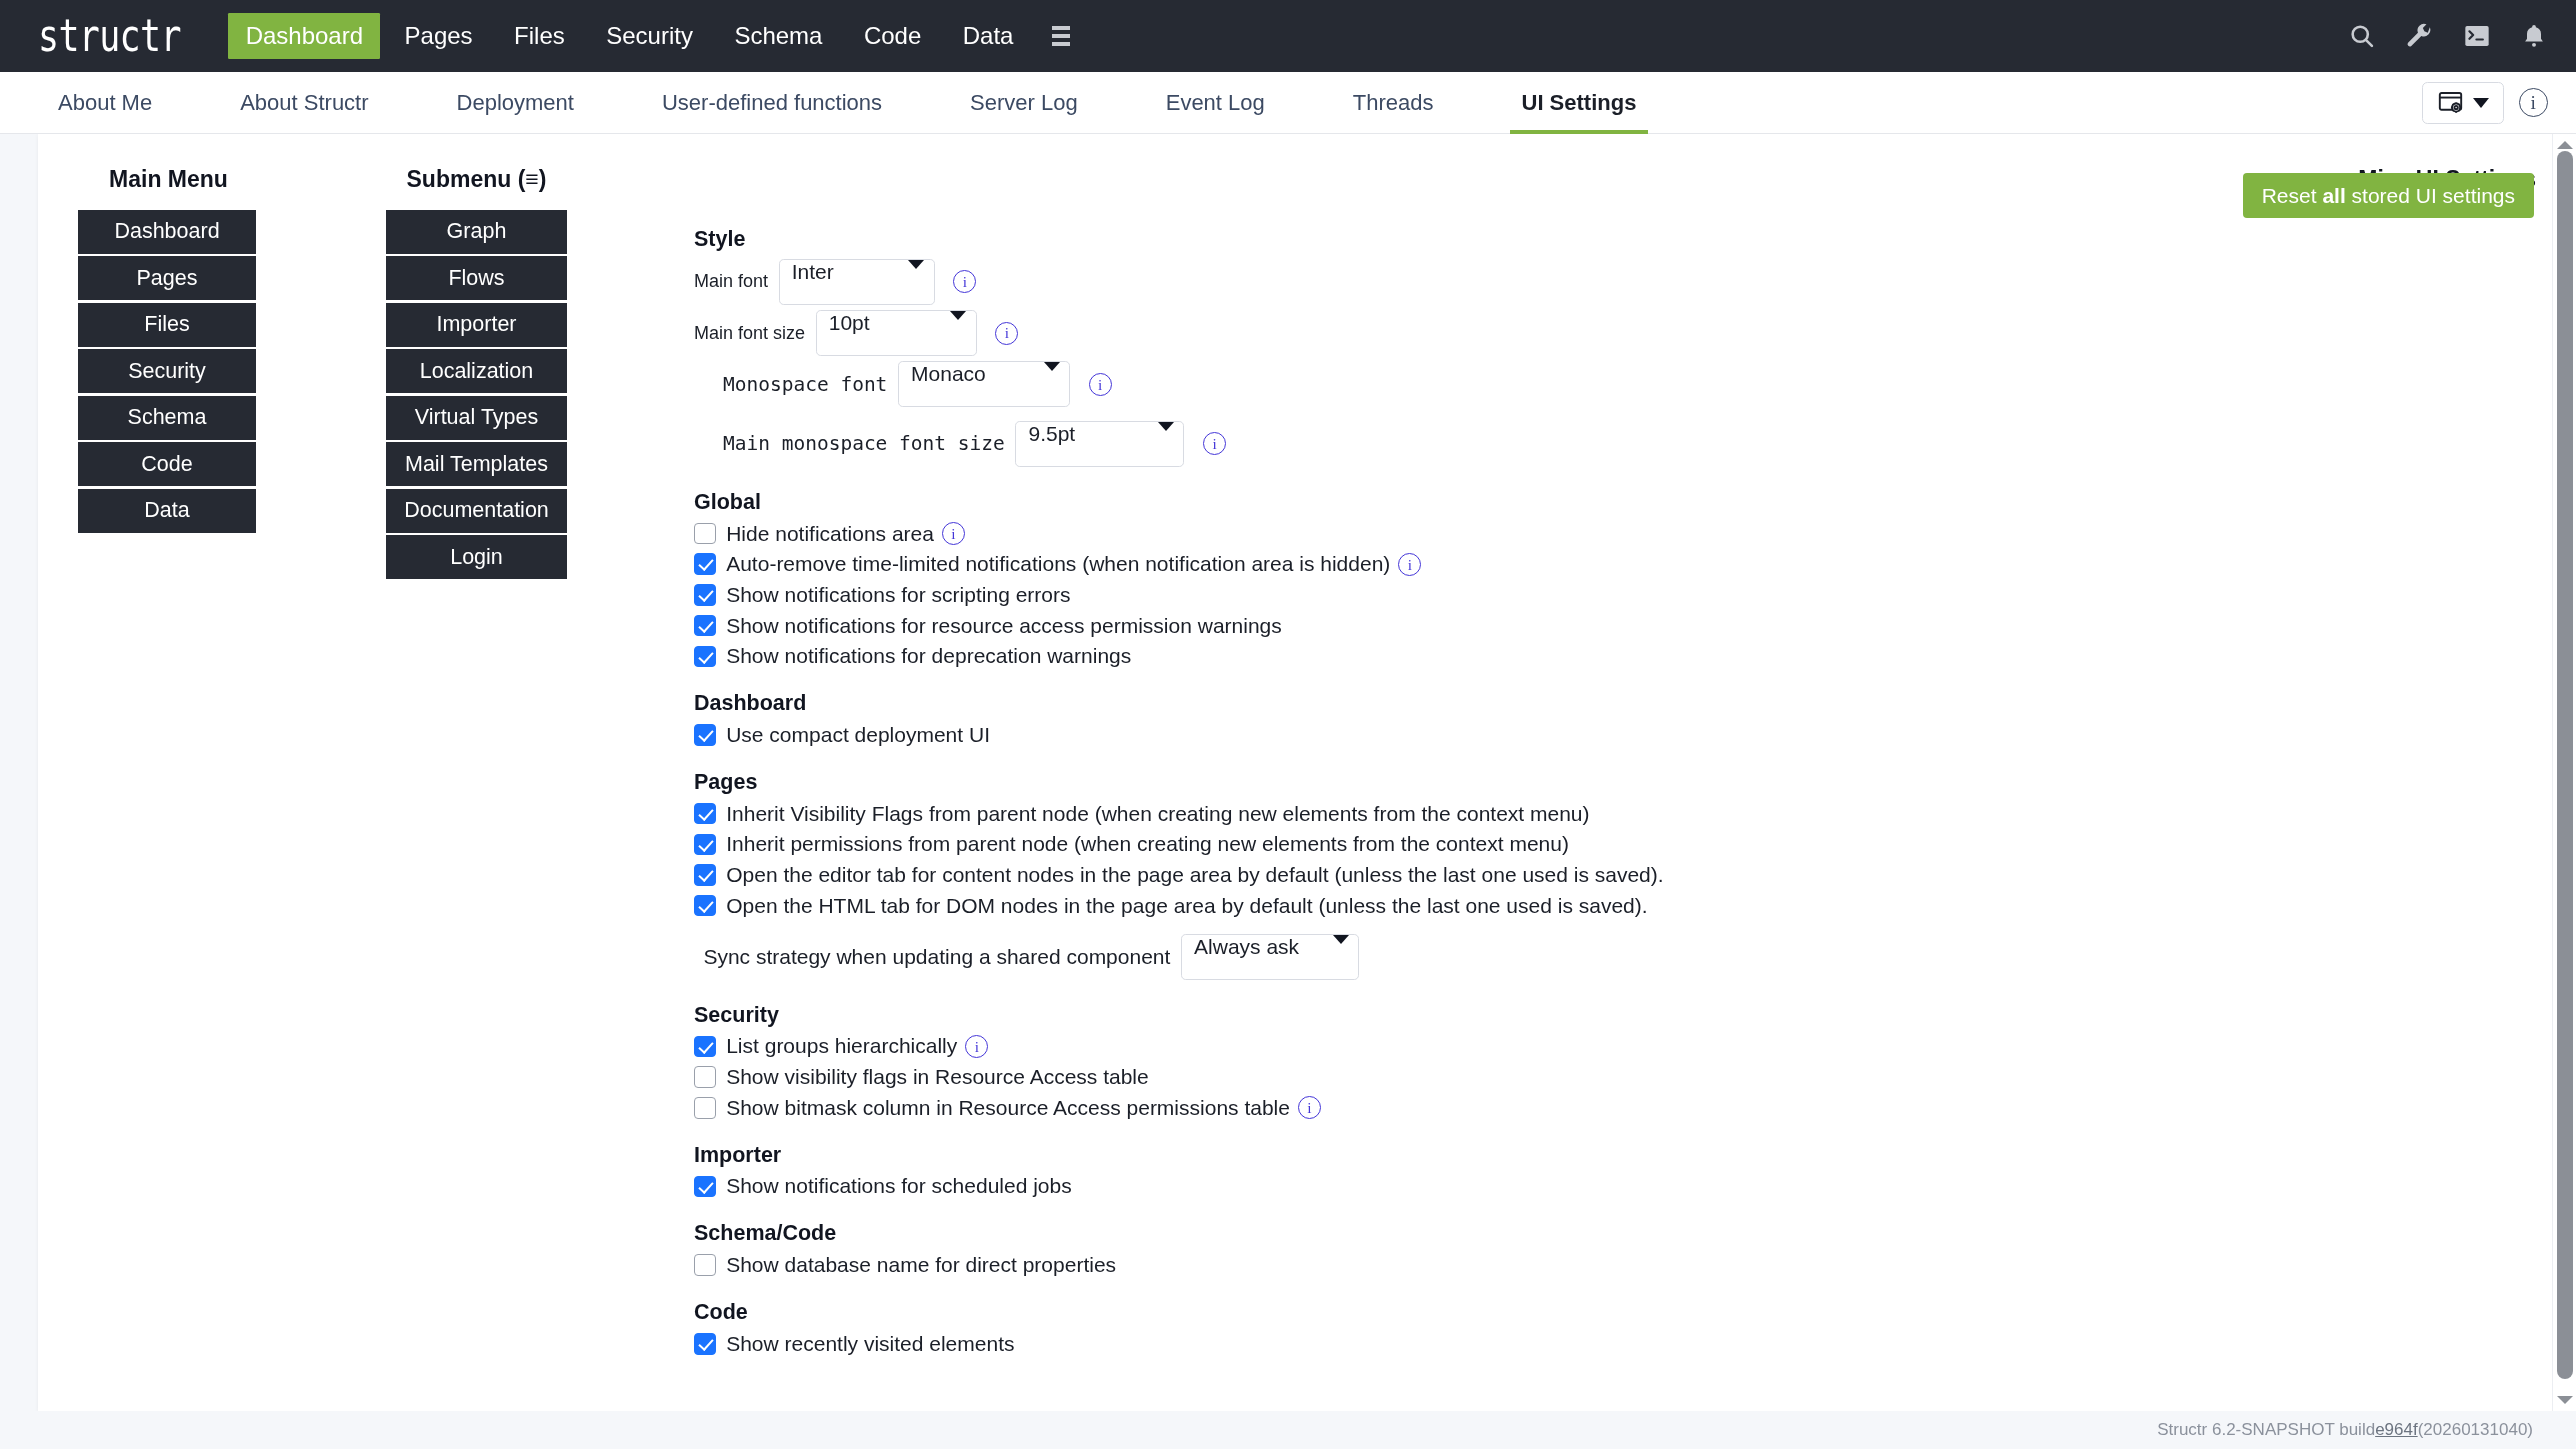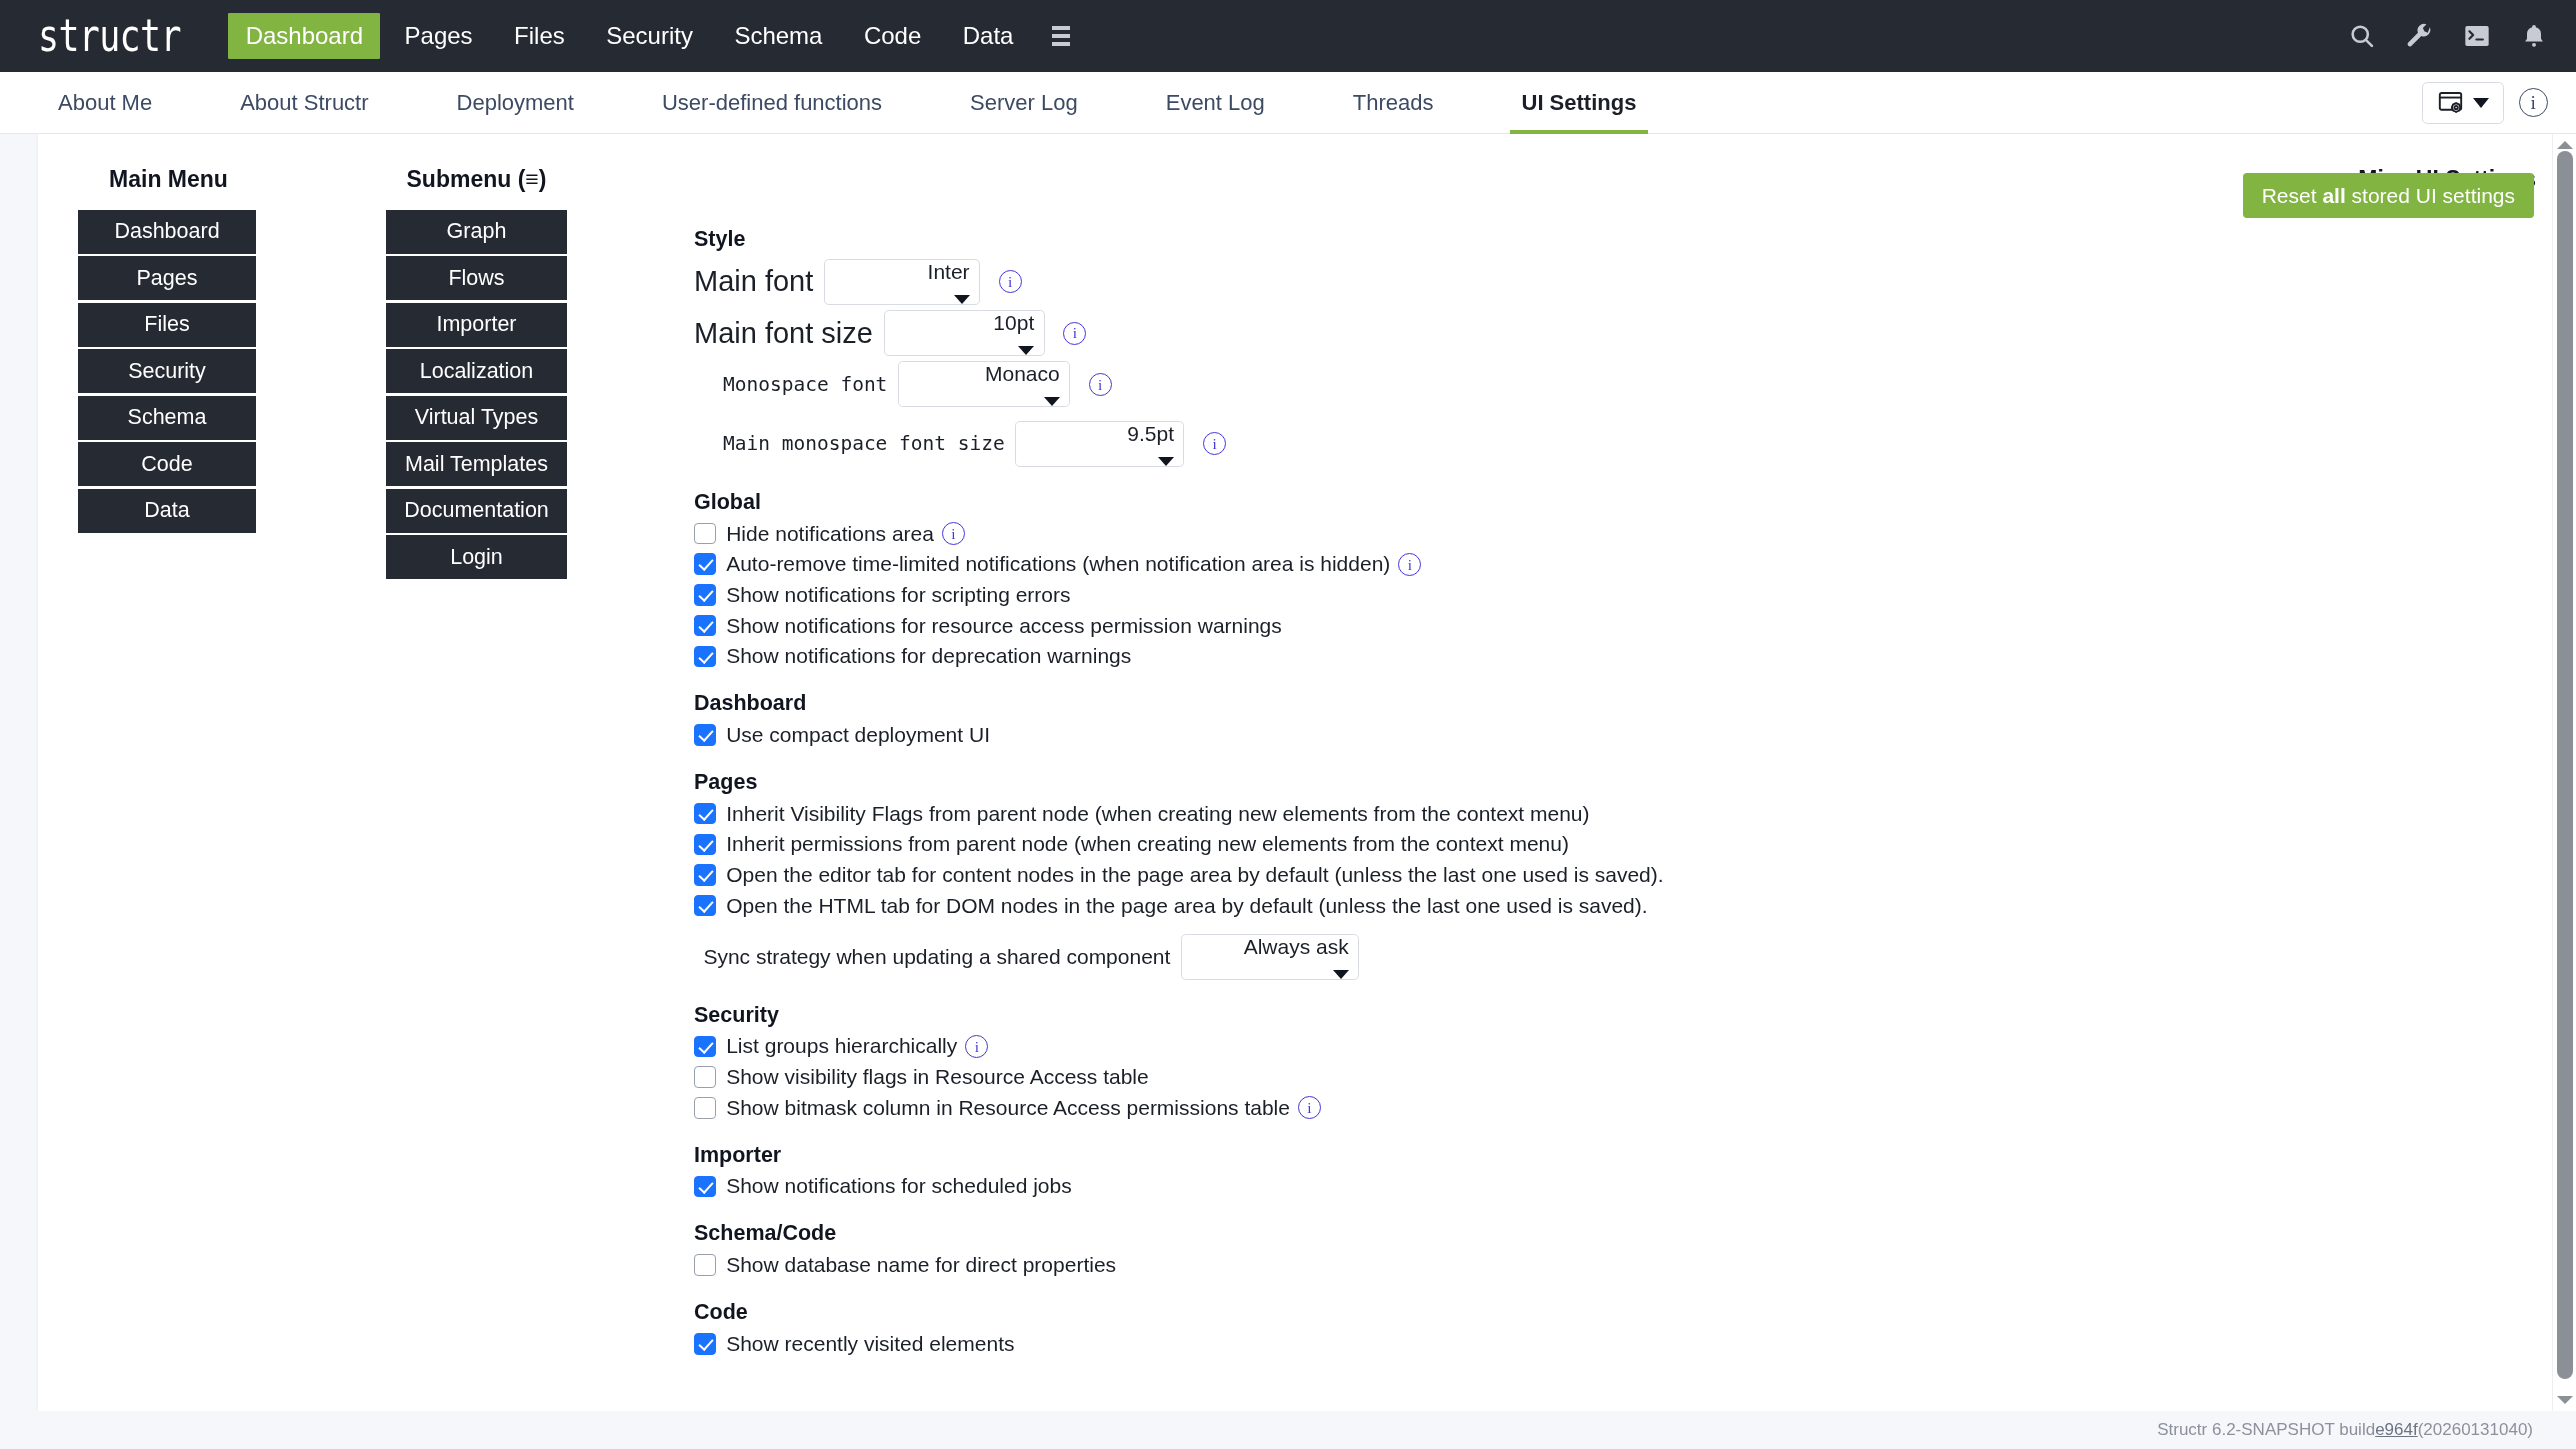--- a/index.html
+++ b/index.html
@@ -153,28 +153,27 @@
   }
 
   
   .grp-head {
     font-size: 21.5px; font-weight: bold; color: #111520;
     margin-top: 23px; margin-bottom: 6.7px;
   }
   #settingscol .grp-head:first-of-type { margin-top: 0; }
 
   .fontrow { display: flex; align-items: center; margin-bottom: 5.4px; }
-  .fontrow .lbl { font-size: 29px; color: #1b1f28; white-space: nowrap; }
+  .fontrow .lbl { font-size: 18px; color: #1b1f28; white-space: nowrap; }
   .fontrow .lbl.mono { font-family: "DejaVu Sans Mono", monospace; font-size: 19.5px; padding-left: 29px; }
   .sel {
     border: 1.3px solid #d8dbe2; border-radius: 4.7px; background: #fff;
-    height: 46px; display: flex; align-items: flex-end;
+    height: 46px; display: flex; align-items: flex-start;
     padding: 0 9.4px 0 12px; margin: 0 10.7px; cursor: pointer;
     position: relative;
-    flex-direction: column;
   }
   .sel .val { font-size: 21px; color: #1b1f28; white-space: nowrap; }
   .sel .sp { flex: 1 1 auto; min-width: 17.4px; }
   .sel .caret {
     width: 0; height: 0;
     border-left: 8px solid transparent;
     border-right: 8px solid transparent;
     border-top: 9.4px solid #111520;
     margin-left: 4px;
   }

